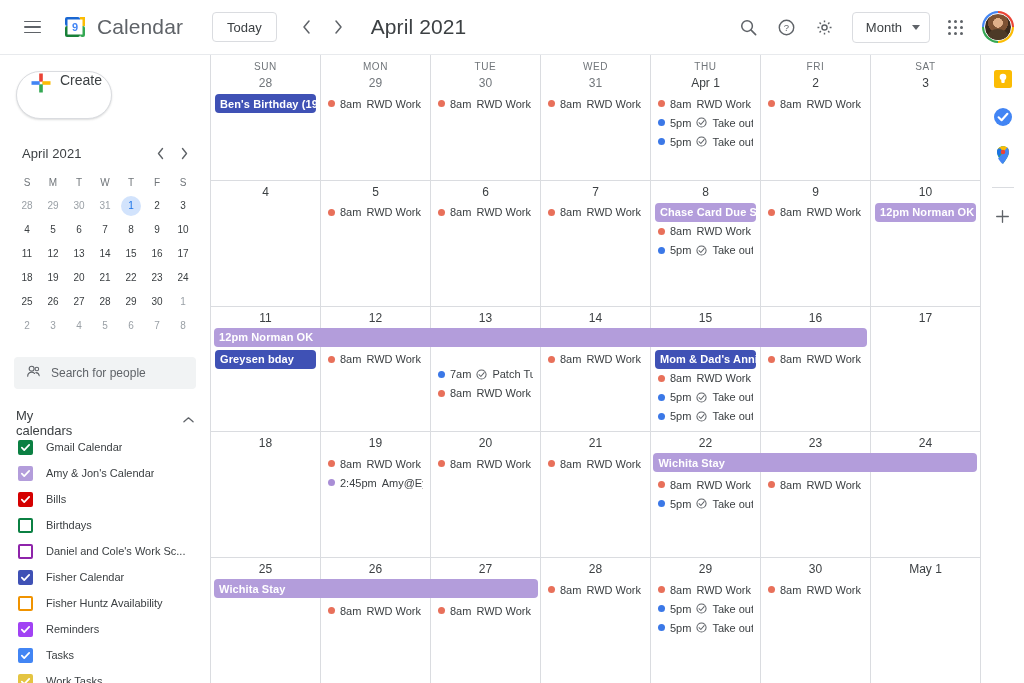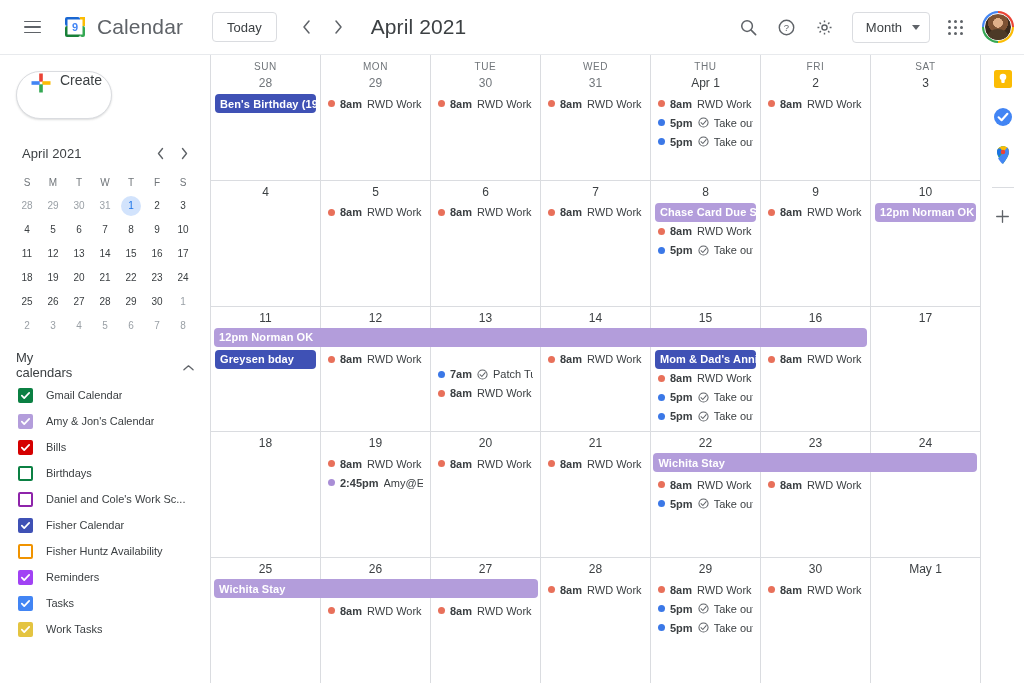--- a/index.html
+++ b/index.html
@@ -142,21 +142,21 @@
 
   
   .search-people {
     margin: 20px 14px 0 14px; height: 32px;
     background:#f1f3f4; border-radius:4px;
     display:flex; align-items:center; gap: 10px; padding: 0 12px; cursor:text;
   }
   .search-people .ph { font-size: 12px; color:#5f6368; }
 
   .section-head {
-    display:flex; align-items:flex-end; margin: 19px 10px 2px 16px; height: 24px; gap: 42px;
+    display:flex; align-items:flex-start; margin: 19px 10px 2px 16px; height: 24px; gap: 42px;
   }
   .section-head .t { font-size: 13px; color:#3c4043; font-weight:500; }
   .section-head .sp { flex:1; }
   .section-head .act {
     width: 24px;height:24px;border-radius:50%;display:flex;align-items:center;justify-content:center;
     color:#5f6368; cursor:pointer;
   }
   .cal-list { margin-top: 2px; }
   .cal-item {
     display:flex; align-items:center; gap: 13px;
@@ -204,21 +204,21 @@
   .events { margin-top: 2px; padding: 0 4px; }
 
   
   .ev {
     display:flex; align-items:center; gap: 5px;
     height: 19px; padding: 0 3px; border-radius: 4px;
     font-size: 11px; color:#3c4043; white-space:nowrap; overflow:hidden;
     cursor:pointer;
   }
   .ev .dot { width: 7px; height: 7px; border-radius:50%; flex:0 0 auto; }
-  .ev .time { color:#3c4043; flex:0 0 auto;font-weight:bold; }
+  .ev .time { color:#3c4043; flex:0 0 auto; }
   .ev .tick { flex:0 0 auto; display:flex; align-items:center; }
   .ev .title { overflow:hidden; text-overflow:clip; font-weight:500; }
 
   
   .ev-block {
     height: 19px; border-radius: 4px; padding: 0 5px;
     font-size: 11px; font-weight:700; color:#fff;
     display:flex; align-items:center; white-space:nowrap; overflow:hidden;
     cursor:pointer; letter-spacing:.1px;
   }
@@ -412,20 +412,31 @@
             <div class="mini-day other"><span>2</span></div>
             <div class="mini-day other"><span>3</span></div>
             <div class="mini-day other"><span>4</span></div>
             <div class="mini-day other"><span>5</span></div>
             <div class="mini-day other"><span>6</span></div>
             <div class="mini-day other"><span>7</span></div>
             <div class="mini-day other"><span>8</span></div>
           </div>
       </div>
 
+      <div class="search-people">
+        <span>
+          <svg width="15" height="15" viewBox="0 0 16 16">
+            <circle cx="6" cy="5" r="2.6" stroke="#5f6368" stroke-width="1.2" fill="none"></circle>
+            <path d="M1.8 13c0-2.6 1.9-4.2 4.2-4.2 1.3 0 2.4.5 3.1 1.3" stroke="#5f6368" stroke-width="1.2" fill="none" stroke-linecap="round"></path>
+            <circle cx="11.6" cy="5.4" r="1.9" stroke="#5f6368" stroke-width="1.1" fill="none"></circle>
+            <path d="M10.5 9.2c2 .2 3.4 1.4 3.6 3.3" stroke="#5f6368" stroke-width="1.1" fill="none" stroke-linecap="round"></path>
+          </svg>
+        </span>
+        <span class="ph">Search for people</span>
+      </div>
 
       <div class="section-head">
         <span class="t">My calendars</span>
         <span class="sp"></span>
         <span class="act">
           <svg width="11" height="8" viewBox="0 0 12 8">
               <path d="M1 6 L6 1.6 L11 6" stroke="#5f6368" stroke-width="1.4" fill="none" stroke-linecap="round" stroke-linejoin="round"></path>
             </svg>
         </span>
       </div>

